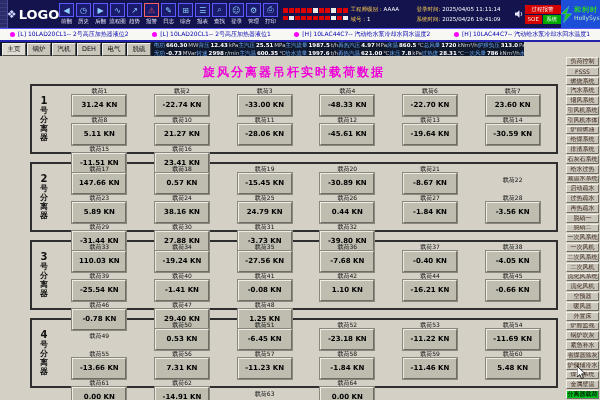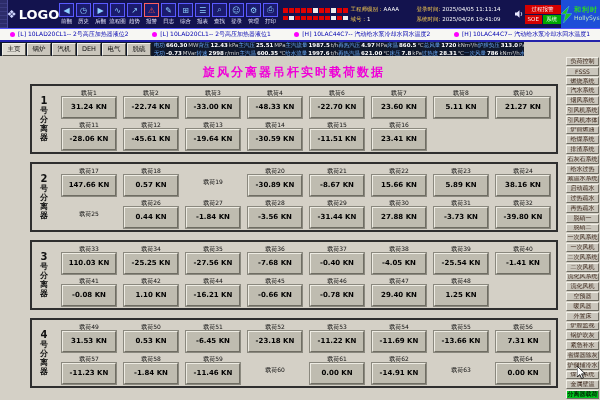--- a/index.html
+++ b/index.html
@@ -50,21 +50,21 @@
   .plab{color:#6fb0ff;} .pval{color:#fff;font-weight:bold;} .punit{color:#cfcfcf;}
   
   .main{position:absolute;top:56px;left:0;width:565px;height:344px;background:#d4d0c6;}
   .title{position:absolute;top:8px;left:30px;width:528px;text-align:center;color:#f000d8;
          font-size:12px;font-weight:bold;letter-spacing:2px;}
   .blocks{position:absolute;top:28px;left:30px;width:528px;}
   .block{height:70px;margin-bottom:8px;border:2px solid #2f2f2f;box-sizing:border-box;display:flex;background:#d4d0c6;}
   .blabel{width:24px;display:flex;flex-direction:column;align-items:center;justify-content:center;color:#111;font-weight:bold;}
   .bnum{font-size:10px;line-height:10px;}
   .bchar{font-size:8px;line-height:9px;}
-  .bcells{flex:1;display:grid;grid-template-columns:repeat(8,1fr);grid-template-rows:1fr 1fr;padding:1px 2px;}
+  .bcells{flex:1;display:grid;grid-template-columns:repeat(6,1fr);grid-template-rows:1fr 1fr;padding:1px 2px;}
   .cell{display:flex;flex-direction:column;align-items:center;justify-content:center;}
   .clabel{font-size:6px;color:#111;line-height:7px;}
   .cbox{width:52px;height:19px;line-height:18px;text-align:center;margin-top:1px;background:#bfbcb0;color:#000;
         font-size:7px;font-weight:bold;border:1px solid;border-color:#eeece3 #6f6d63 #6f6d63 #eeece3;
         box-shadow:0 0 0 1px #8a887e;}
   
   .sidebar{position:absolute;top:56px;right:0;width:35px;height:344px;background:#d4d0c6;display:flex;
            flex-direction:column;box-sizing:border-box;padding:1px 1px 0 1px;}
   .sitem{flex:1;margin-bottom:1px;display:flex;align-items:center;justify-content:center;cursor:pointer;
          font-size:6px;color:#3a2418;background:#cac6bc;border:1px solid;border-color:#f0eee6 #6e6c62 #6e6c62 #f0eee6;
@@ -427,43 +427,44 @@
             <div class="cell">
               <div class="clabel">载荷17</div>
               <div class="cbox">147.66 KN</div>
             </div>
             <div class="cell">
               <div class="clabel">载荷18</div>
               <div class="cbox">0.57 KN</div>
             </div>
             <div class="cell">
               <div class="clabel">载荷19</div>
+              <div class="cbox">-15.45 KN</div>
             </div>
             <div class="cell">
               <div class="clabel">载荷20</div>
               <div class="cbox">-30.89 KN</div>
             </div>
             <div class="cell">
               <div class="clabel">载荷21</div>
               <div class="cbox">-8.67 KN</div>
             </div>
             <div class="cell">
               <div class="clabel">载荷22</div>
-              <div class="cbox">15.66 KN</div>
             </div>
             <div class="cell">
               <div class="clabel">载荷23</div>
               <div class="cbox">5.89 KN</div>
             </div>
             <div class="cell">
               <div class="clabel">载荷24</div>
               <div class="cbox">38.16 KN</div>
             </div>
             <div class="cell">
               <div class="clabel">载荷25</div>
+              <div class="cbox">24.79 KN</div>
             </div>
             <div class="cell">
               <div class="clabel">载荷26</div>
               <div class="cbox">0.44 KN</div>
             </div>
             <div class="cell">
               <div class="clabel">载荷27</div>
               <div class="cbox">-1.84 KN</div>
             </div>
             <div class="cell">
@@ -496,21 +497,21 @@
             <div class="bchar">离</div>
             <div class="bchar">器</div>
           </div>
           <div class="bcells">
             <div class="cell">
               <div class="clabel">载荷33</div>
               <div class="cbox">110.03 KN</div>
             </div>
             <div class="cell">
               <div class="clabel">载荷34</div>
-              <div class="cbox">-25.25 KN</div>
+              <div class="cbox">-19.24 KN</div>
             </div>
             <div class="cell">
               <div class="clabel">载荷35</div>
               <div class="cbox">-27.56 KN</div>
             </div>
             <div class="cell">
               <div class="clabel">载荷36</div>
               <div class="cbox">-7.68 KN</div>
             </div>
             <div class="cell">
@@ -563,21 +564,20 @@
           <div class="blabel">
             <div class="bnum">4</div>
             <div class="bchar">号</div>
             <div class="bchar">分</div>
             <div class="bchar">离</div>
             <div class="bchar">器</div>
           </div>
           <div class="bcells">
             <div class="cell">
               <div class="clabel">载荷49</div>
-              <div class="cbox">31.53 KN</div>
             </div>
             <div class="cell">
               <div class="clabel">载荷50</div>
               <div class="cbox">0.53 KN</div>
             </div>
             <div class="cell">
               <div class="clabel">载荷51</div>
               <div class="cbox">-6.45 KN</div>
             </div>
             <div class="cell">
@@ -607,20 +607,21 @@
             <div class="cell">
               <div class="clabel">载荷58</div>
               <div class="cbox">-1.84 KN</div>
             </div>
             <div class="cell">
               <div class="clabel">载荷59</div>
               <div class="cbox">-11.46 KN</div>
             </div>
             <div class="cell">
               <div class="clabel">载荷60</div>
+              <div class="cbox">5.48 KN</div>
             </div>
             <div class="cell">
               <div class="clabel">载荷61</div>
               <div class="cbox">0.00 KN</div>
             </div>
             <div class="cell">
               <div class="clabel">载荷62</div>
               <div class="cbox">-14.91 KN</div>
             </div>
             <div class="cell">

